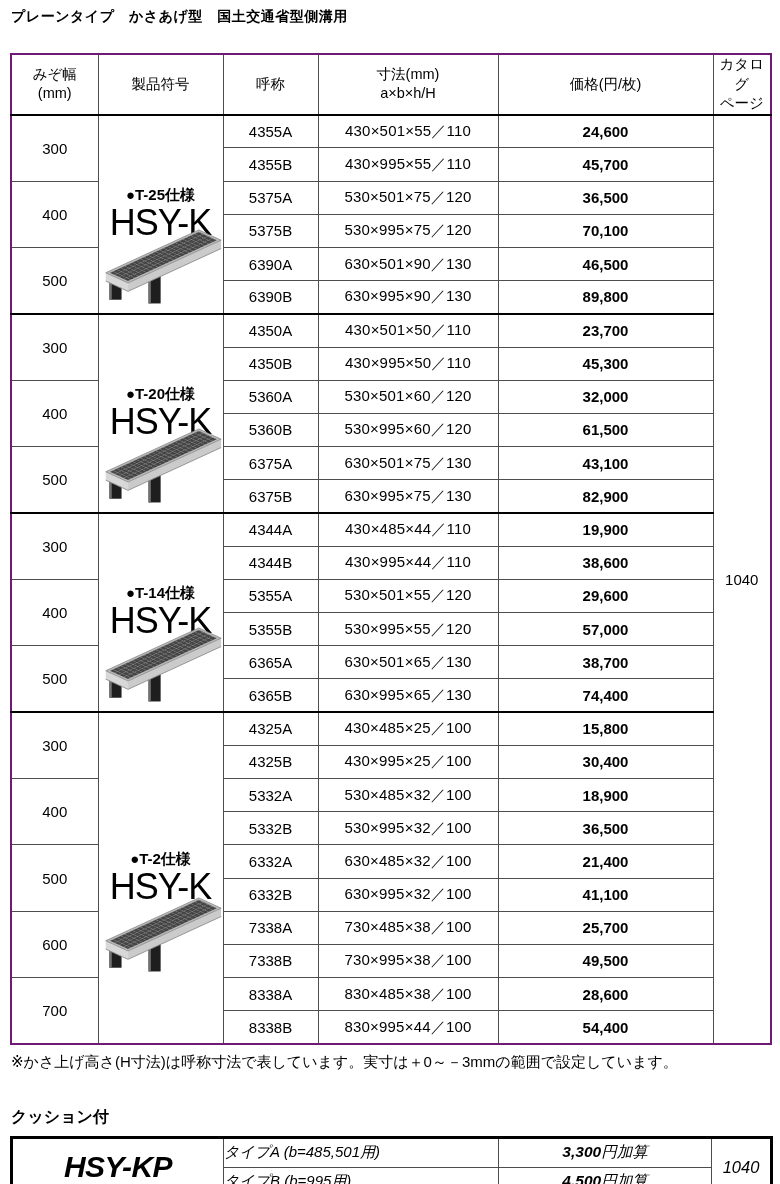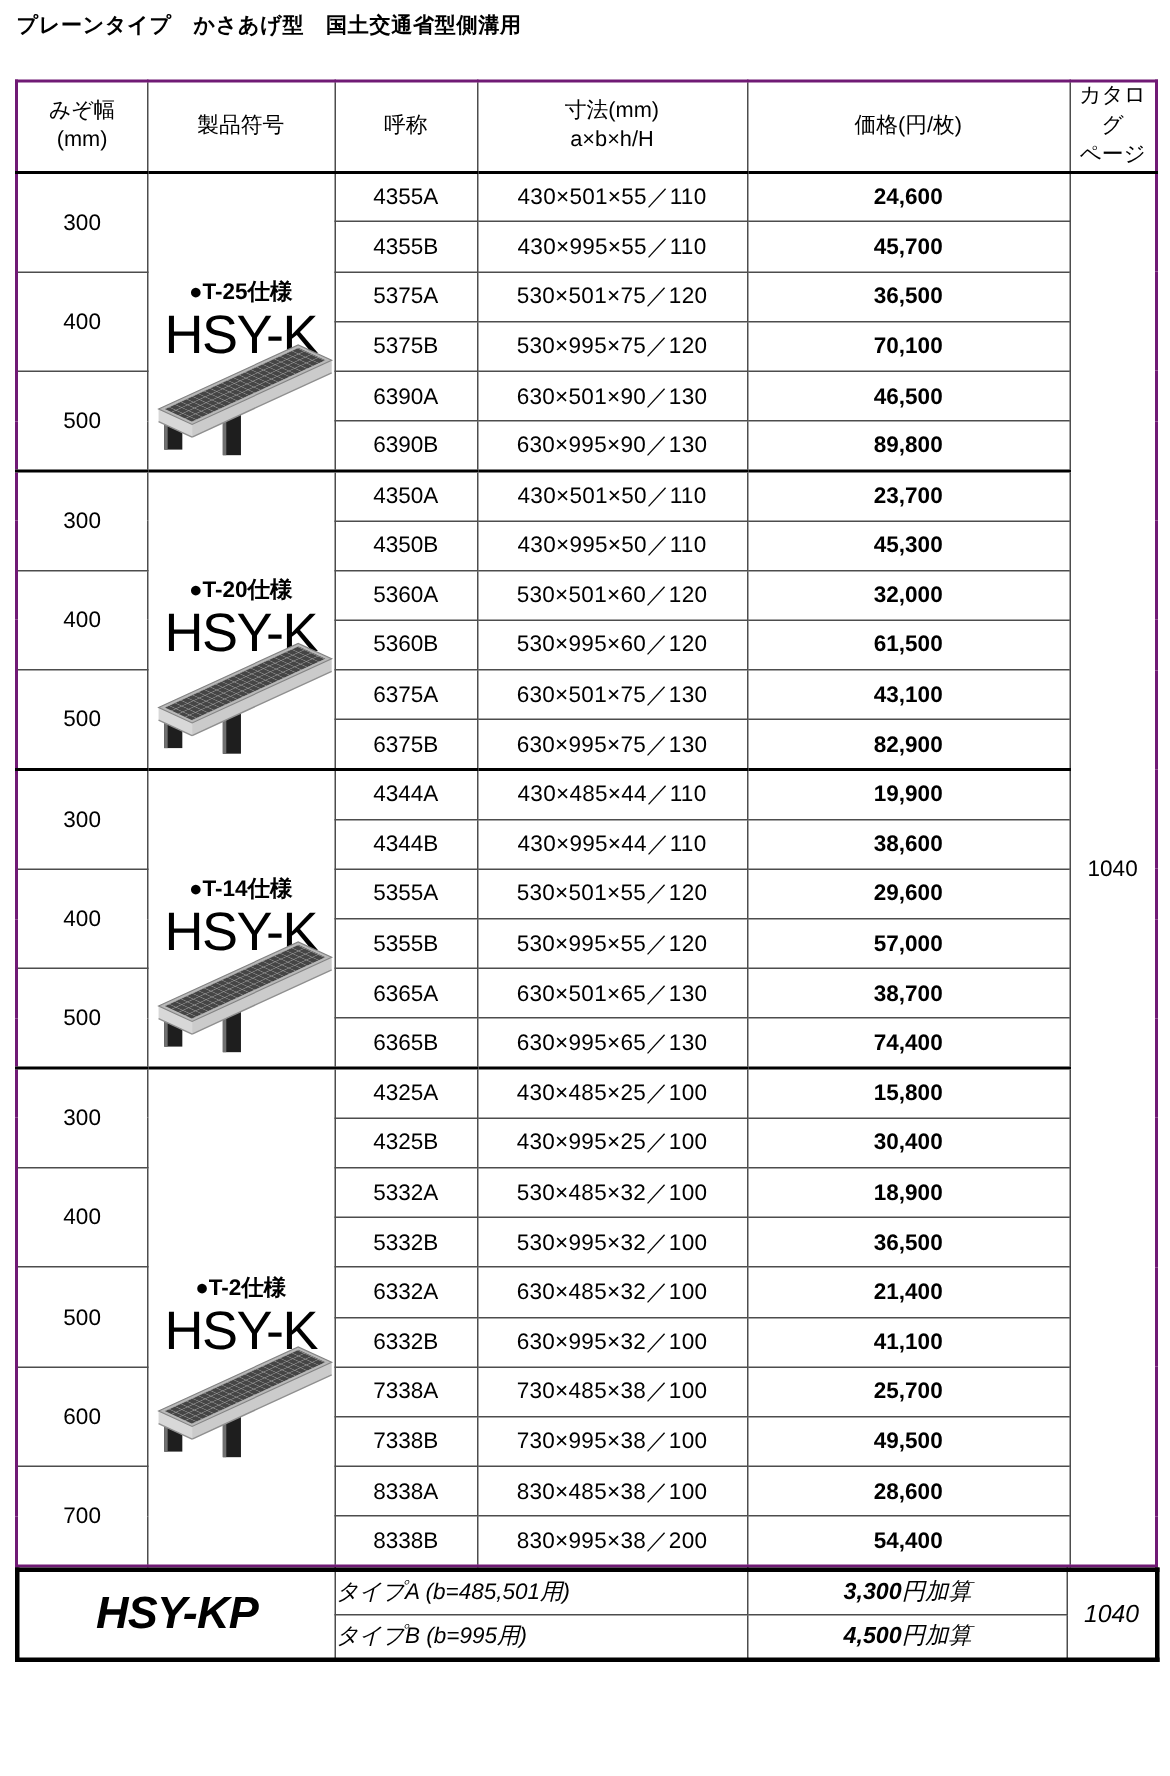--- a/index.html
+++ b/index.html
@@ -272,27 +272,29 @@
         <td class="cell-price">49,500</td>
       </tr>
       <tr>
         <td class="cell-width" rowspan="2">700</td>
         <td class="cell-name">8338A</td>
         <td class="cell-dims">830×485×38／100</td>
         <td class="cell-price">28,600</td>
       </tr>
       <tr>
         <td class="cell-name">8338B</td>
-        <td class="cell-dims">830×995×38／200</td>
+        <td class="cell-dims">830×995×44／100</td>
         <td class="cell-price">54,400</td>
       </tr>
     </tbody>
   </table>
 
-
+  <div class="footnote">※かさ上げ高さ(H寸法)は呼称寸法で表しています。実寸は＋0～－3mmの範囲で設定しています。</div>
+
+  <div class="cushion-heading">クッション付</div>
 
   <table class="cushion">
     <colgroup>
       <col style="width:212px">
         <col style="width:275px">
         <col style="width:213px">
         <col style="width:60px">
     </colgroup>
     <tbody>
       <tr>

